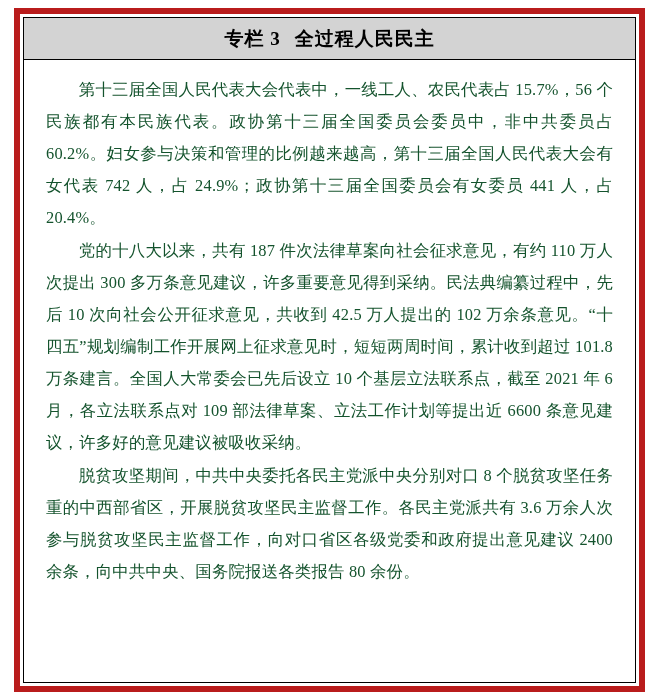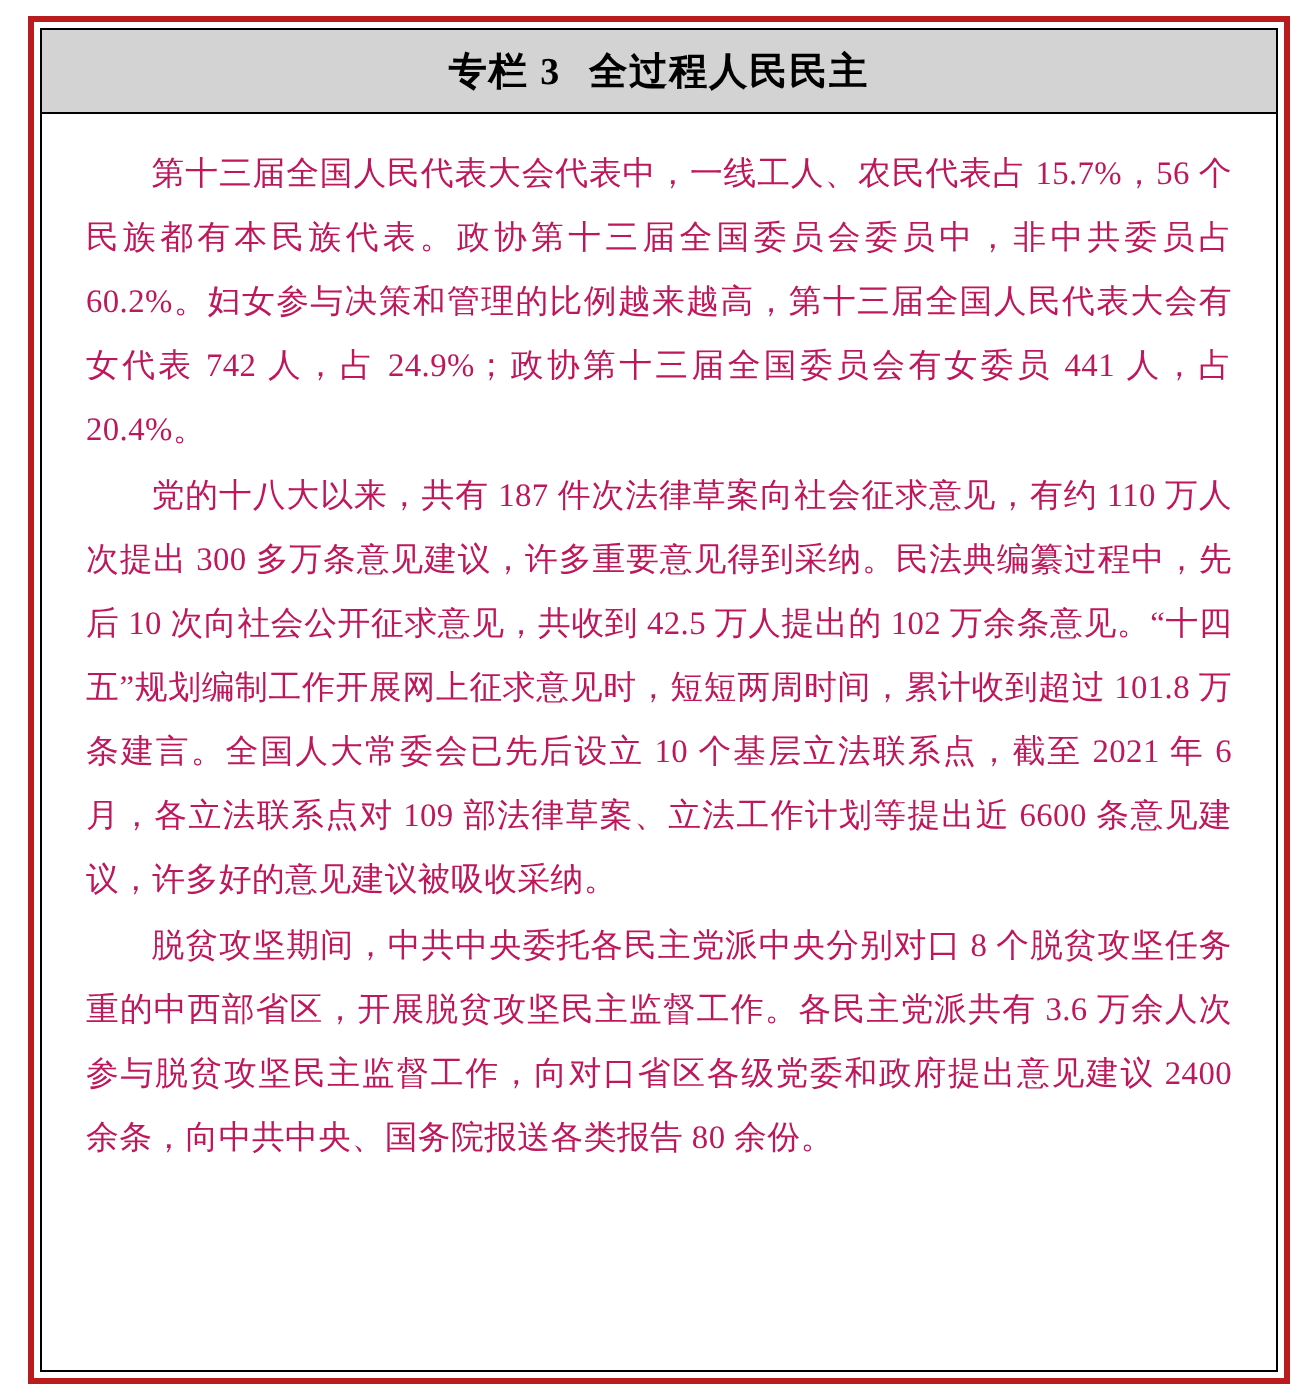--- a/index.html
+++ b/index.html
@@ -18,21 +18,21 @@
     height: 700px;
     box-sizing: border-box;
     padding: 8px 12px 8px 14px;
     background: #ffffff;
   }
   .box {
     position: relative;
     width: 631px;
     height: 684px;
     box-sizing: border-box;
-    border: 3px solid #b91c1c;
+    border: 6px solid #b91c1c;
     background: #ffffff;
   }
   .box-inner {
     position: absolute;
     left: 3px;
     top: 3px;
     right: 3px;
     bottom: 3px;
     border: 1px solid #000000;
     box-sizing: border-box;
@@ -61,21 +61,21 @@
     padding: 14px 22px 10px 22px;
     box-sizing: border-box;
   }
   .para {
     font-size: 16.4px;
     line-height: 32px;
     text-align: justify;
     text-justify: inter-ideograph;
     text-indent: 2em;
     margin: 0 0 1px 0;
-    color: #be185d;
+    color: #14532d;
     letter-spacing: 0.2px;
   }
 </style>
 </head>
 <body>
 
 <div id="page">
   <div class="box">
     <div class="box-inner">
 

